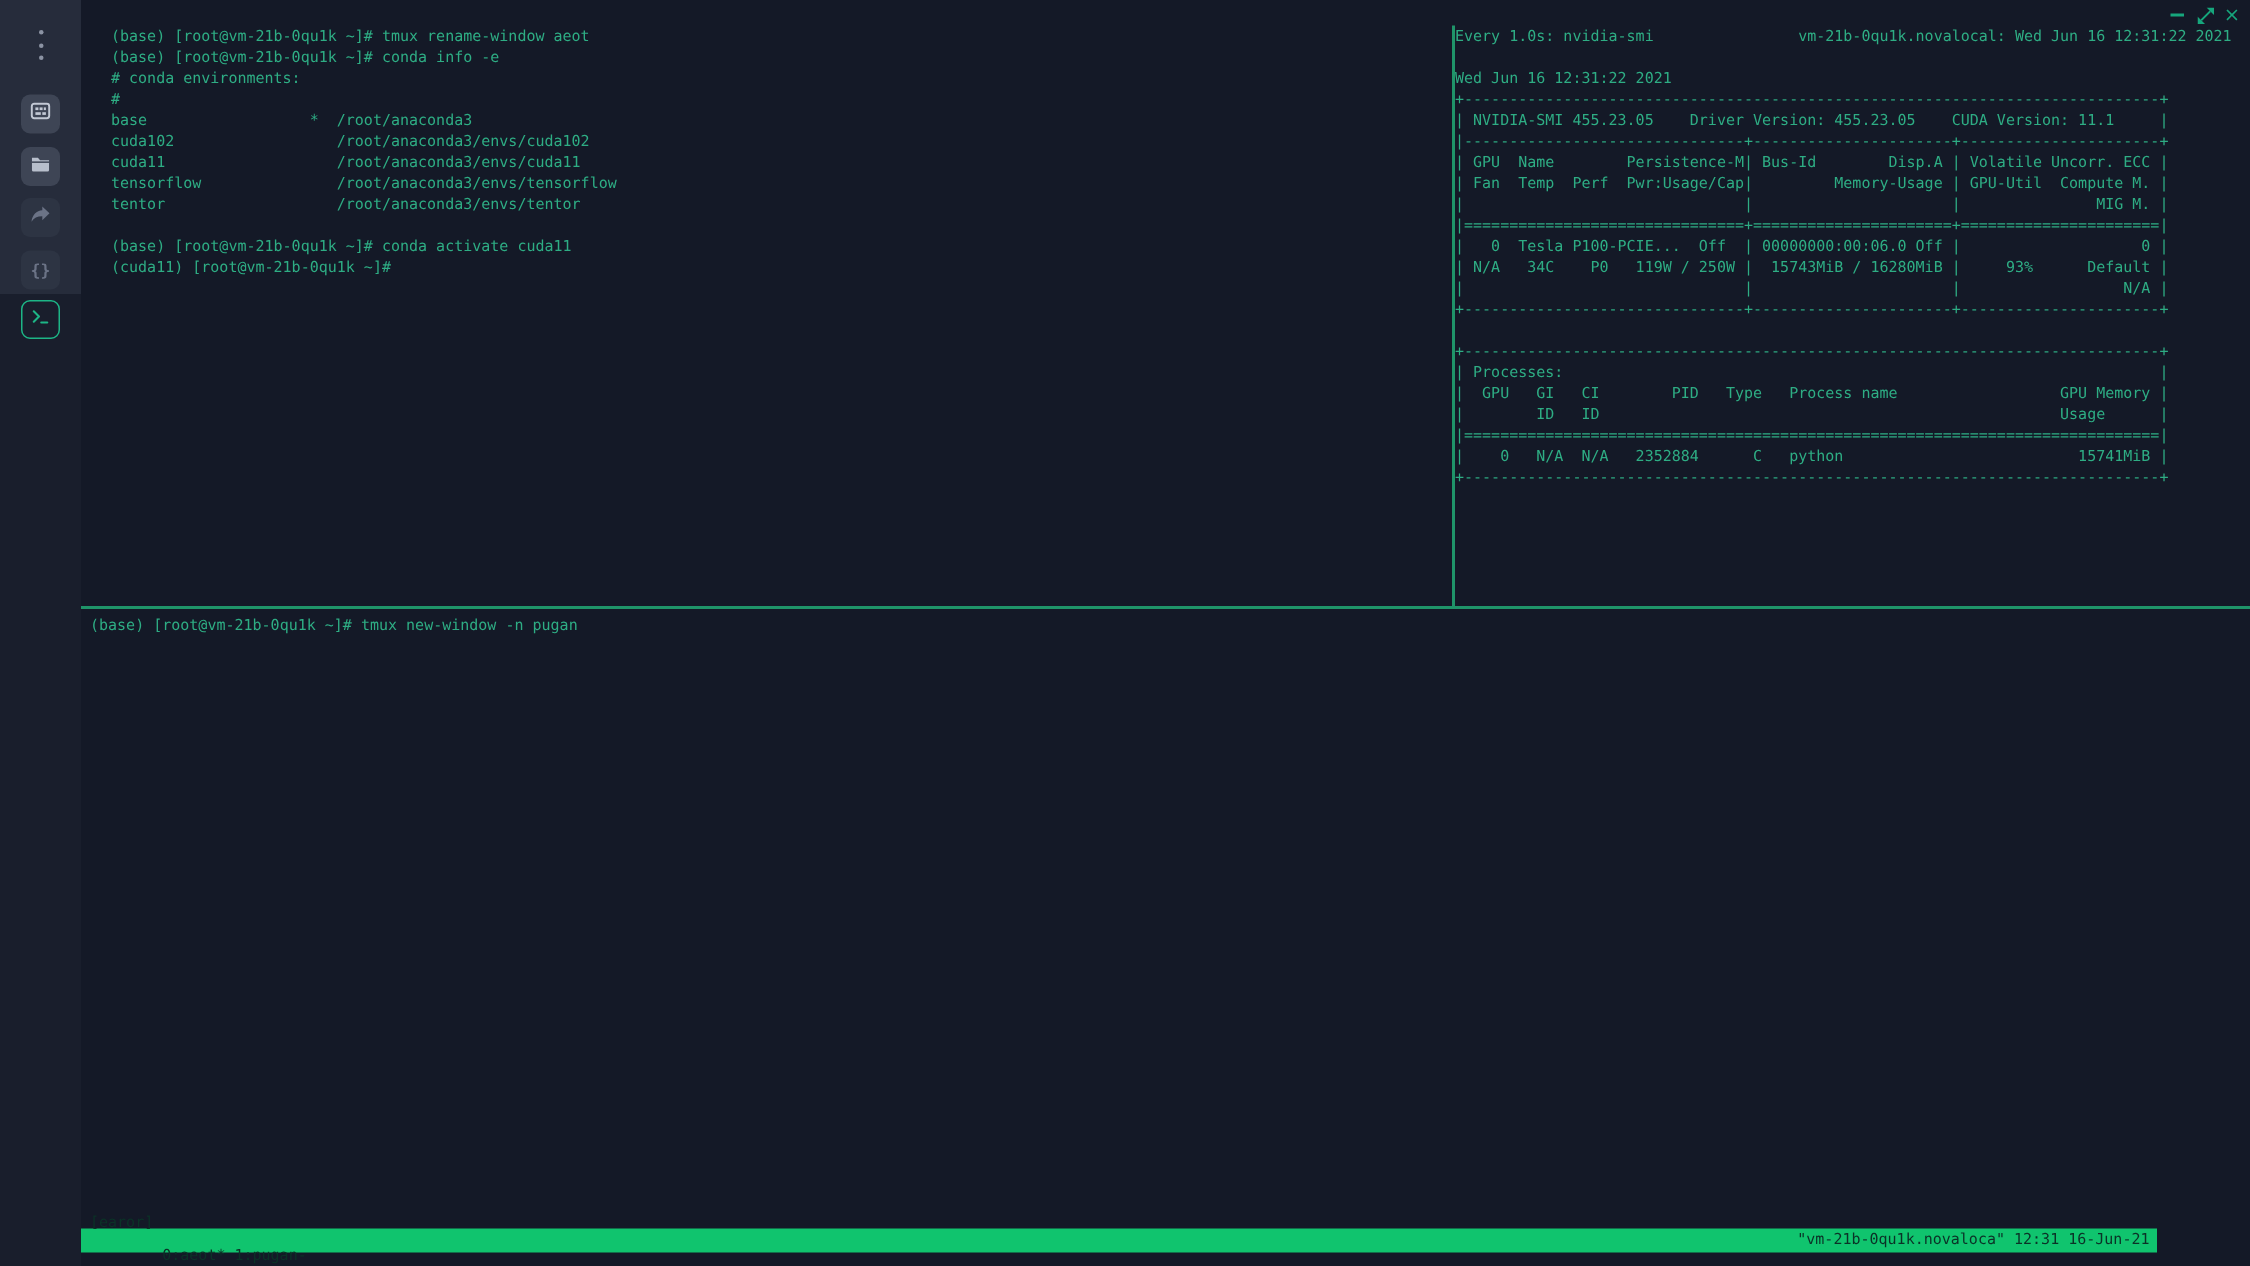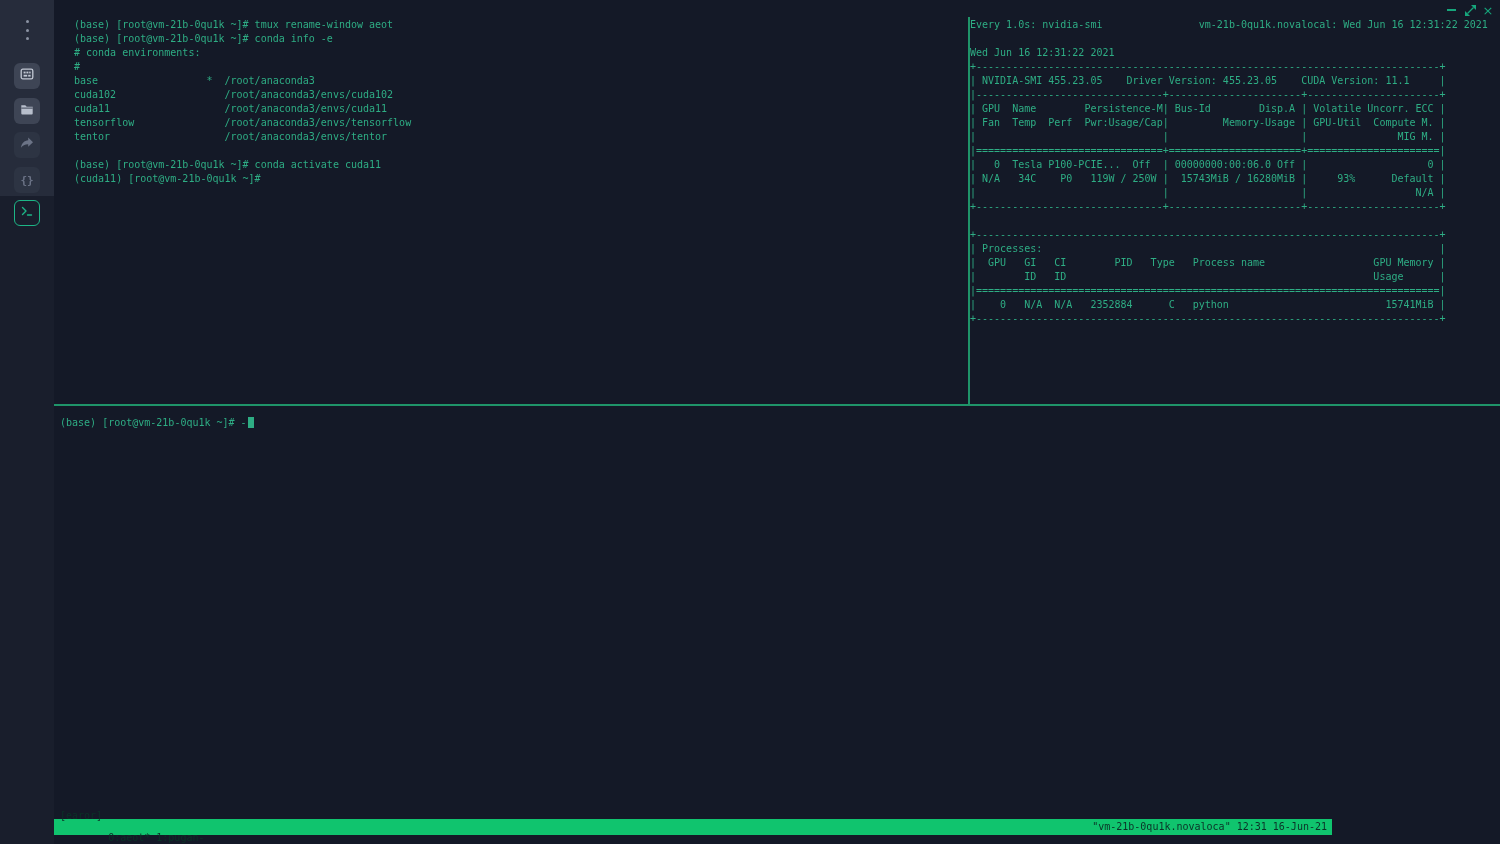--- a/index.html
+++ b/index.html
@@ -28,21 +28,21 @@
   .pane { position:absolute; }
   pre.term { font:10px/14px "DejaVu Sans Mono", monospace; color:#2ead84; white-space:pre; }
   .pane-tl { left:74px; top:18px; width:900px; height:380px; }
   .pane-tr { left:970px; top:18px; width:524px; height:380px; }
   .pane-bt { left:60px; top:411px; width:1430px; height:400px; }
   .divider-v { position:absolute; left:968px; top:17px; width:2px; height:387px; background:#1f9469; cursor:col-resize; }
   .divider-h { position:absolute; left:54px; top:404px; width:1446px; height:2px; background:#1f9469; cursor:row-resize; }
   .cursor { display:inline-block; width:6px; height:11px; background:#2ead84; margin-left:1px; vertical-align:-2px; }
 
   
-  .statusbar { position:absolute; left:54px; top:819px; width:1278px; height:16px; background:#10c46e;
+  .statusbar { position:absolute; left:54px; top:819px; width:1384px; height:16px; background:#10c46e;
                display:flex; align-items:center; font:10px/16px "DejaVu Sans Mono", monospace; color:#0b3227;gap:33px; }
   .statusbar .seg { margin-right:6px; white-space:pre; }
   .statusbar .left-group { margin-left:6px; display:flex; }
   .statusbar .right-group { margin-left:auto; margin-right:5px; white-space:pre; }
   .wintab { cursor:pointer;margin-top:22px; }
 </style>
 </head>
 <body>
 
 <div class="sidebar">
@@ -150,23 +150,21 @@
 |  GPU   GI   CI        PID   Type   Process name                  GPU Memory |
 |        ID   ID                                                   Usage      |
 |=============================================================================|
 |    0   N/A  N/A   2352884      C   python                          15741MiB |
 +-----------------------------------------------------------------------------+</pre>
 </div>
 
 <div class="divider-h"></div>
 
 <div class="pane pane-bt">
-  <div>
-    <pre class="term" style="display:inline">(base) [root@vm-21b-0qu1k ~]# -</pre><span class="cursor"></span>
-  </div>
+  <pre class="term">(base) [root@vm-21b-0qu1k ~]# tmux new-window -n pugan</pre>
 </div>
 
 <div class="statusbar">
   <div class="left-group">
     <span class="seg">[earor]</span>
     <span class="seg wintab">0:aeot*</span>
     <span class="seg wintab">1:pugan-</span>
   </div>
   <div class="right-group">"vm-21b-0qu1k.novaloca" 12:31 16-Jun-21</div>
 </div>

